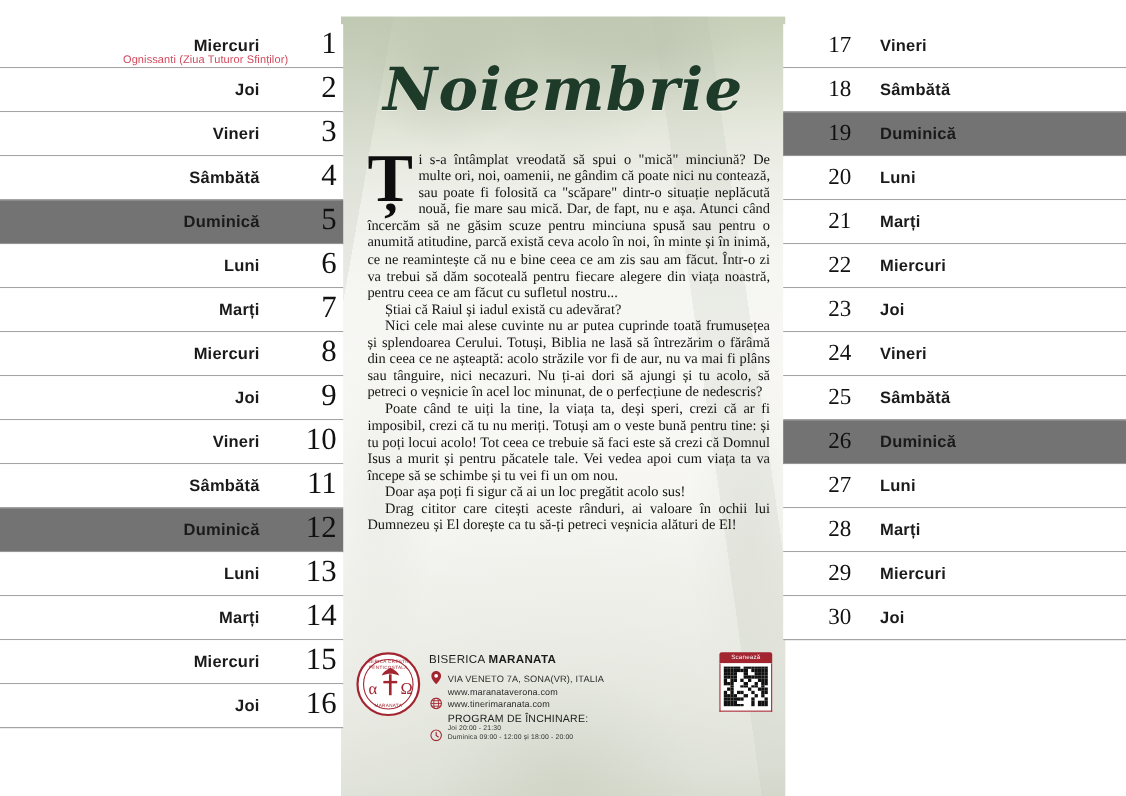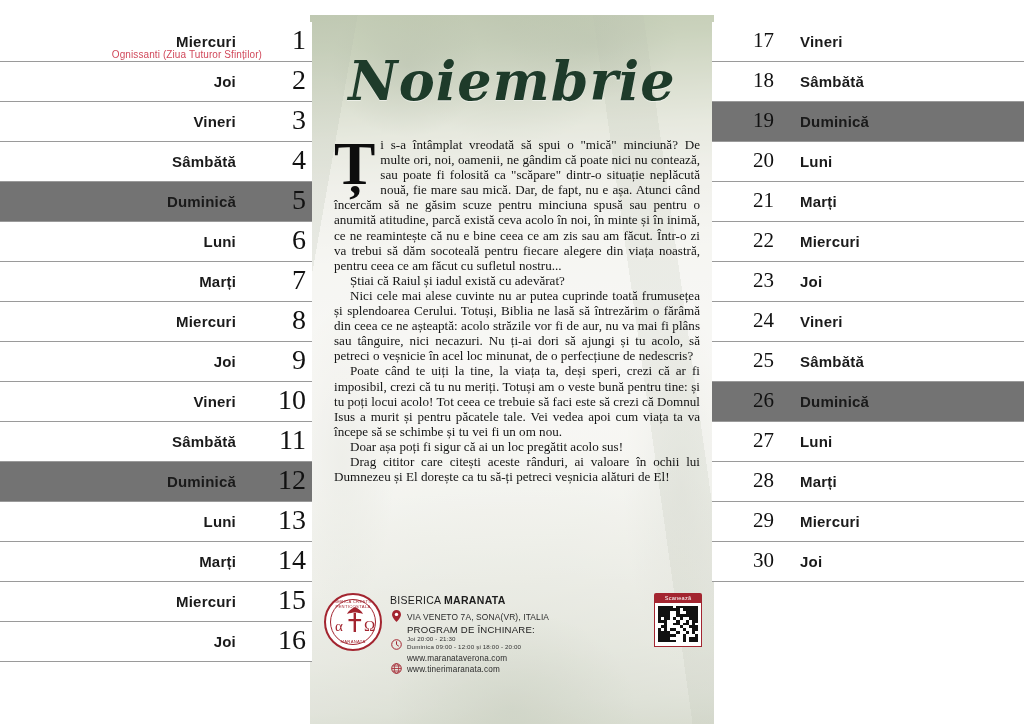--- a/index.html
+++ b/index.html
@@ -322,43 +322,43 @@
                 <circle cx="4.5" cy="4.4" r="1.7" fill="#fff"></circle>
               </svg>
           </span>
           <span class="ctext">VIA VENETO 7A, SONA(VR), ITALIA</span>
         </div>
 
         <div class="crow">
           <span class="cicon">
             <svg width="11" height="11" viewBox="0 0 11 11">
                 <circle cx="5.5" cy="5.5" r="4.8" fill="none" stroke="#a32530" stroke-width="1"></circle>
+                <ellipse cx="5.5" cy="5.5" rx="2.2" ry="4.8" fill="none" stroke="#a32530" stroke-width="0.8"></ellipse>
+                <path d="M0.8 5.5H10.2M1.6 3H9.4M1.6 8H9.4" stroke="#a32530" stroke-width="0.8"></path>
+              </svg>
+          </span>
+          <span class="ctext">
+            <div class="url">www.maranataverona.com</div>
+            <div class="url">www.tinerimaranata.com</div>
+          </span>
+        </div>
+
+        <div class="crow">
+          <span class="cicon">
+            <svg width="11" height="11" viewBox="0 0 11 11">
+                <circle cx="5.5" cy="5.5" r="4.8" fill="none" stroke="#a32530" stroke-width="1"></circle>
                 <path d="M5.5 2.7V5.6L7.5 7" fill="none" stroke="#a32530" stroke-width="1" stroke-linecap="round"></path>
               </svg>
           </span>
           <span class="ctext">
             <div class="hdr">PROGRAM DE ÎNCHINARE:</div>
             <div class="sm">Joi 20:00 - 21:30</div>
             <div class="sm">Duminica 09:00 - 12:00 și 18:00 - 20:00</div>
           </span>
         </div>
-
-        <div class="crow">
-          <span class="cicon">
-            <svg width="11" height="11" viewBox="0 0 11 11">
-                <circle cx="5.5" cy="5.5" r="4.8" fill="none" stroke="#a32530" stroke-width="1"></circle>
-                <ellipse cx="5.5" cy="5.5" rx="2.2" ry="4.8" fill="none" stroke="#a32530" stroke-width="0.8"></ellipse>
-                <path d="M0.8 5.5H10.2M1.6 3H9.4M1.6 8H9.4" stroke="#a32530" stroke-width="0.8"></path>
-              </svg>
-          </span>
-          <span class="ctext">
-            <div class="url">www.maranataverona.com</div>
-            <div class="url">www.tinerimaranata.com</div>
-          </span>
-        </div>
       </div>
 
       <div class="qr-wrap">
         <div class="qr-label">Scanează</div>
         <div class="qr-box">
           <div class="qr-grid">
               <i class="on"></i>
               <i class="on"></i>
               <i class="on"></i>
               <i class="on"></i>

